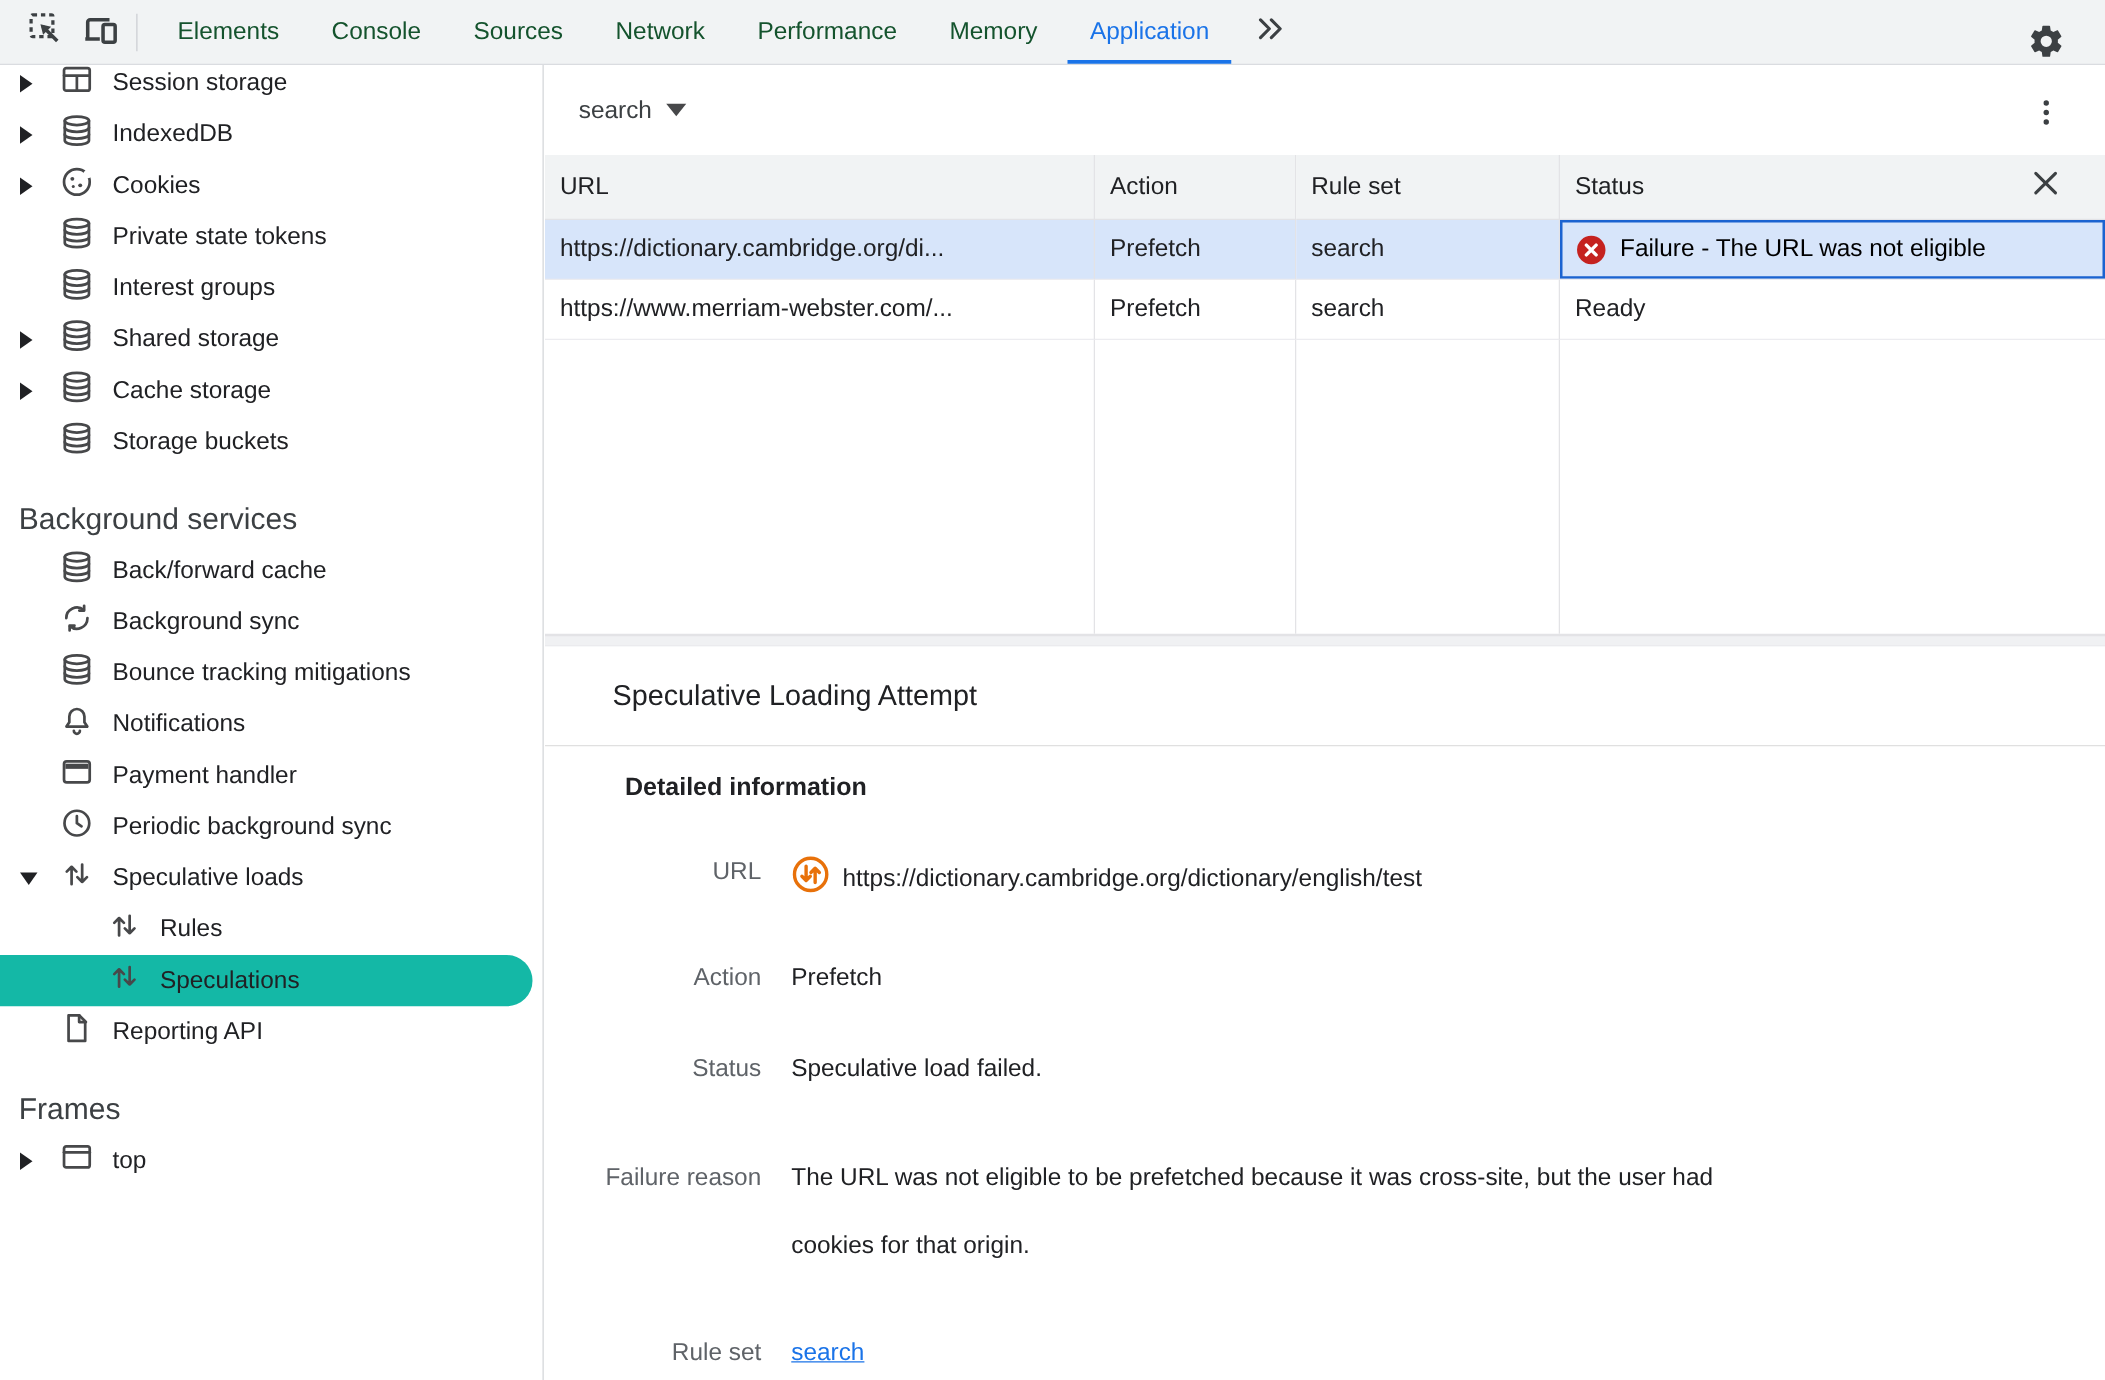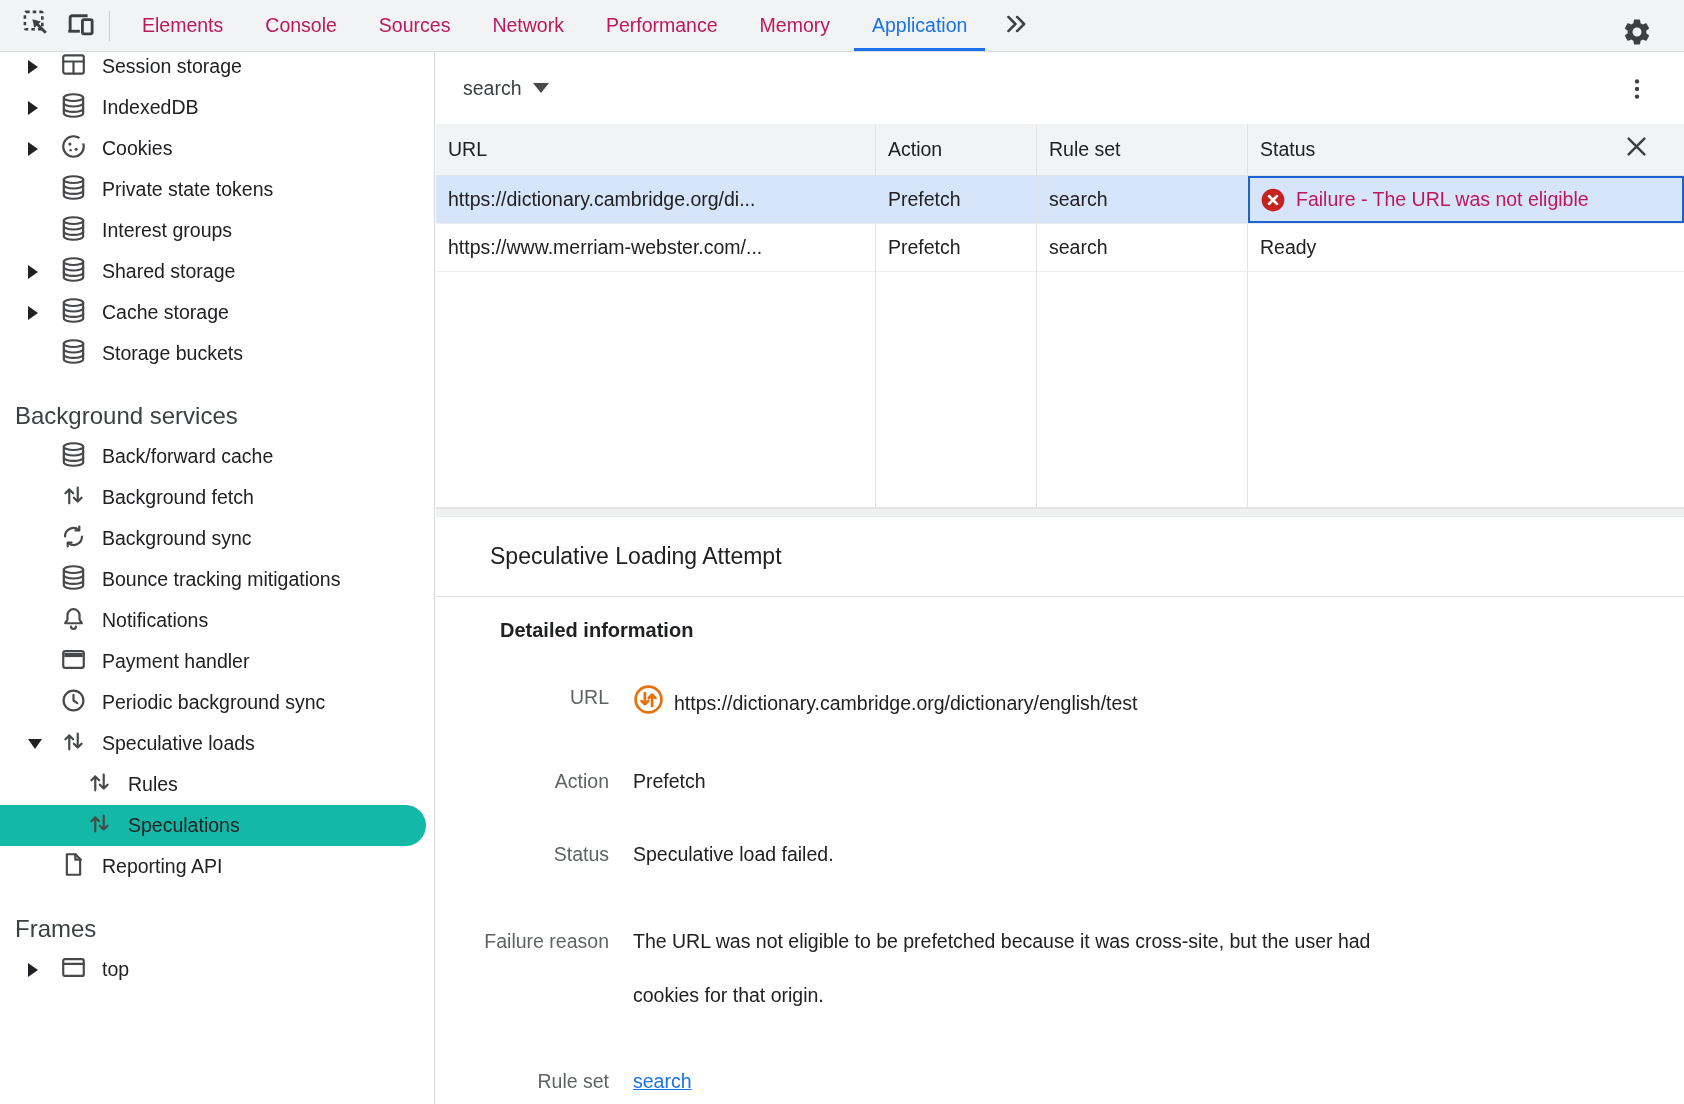--- a/index.html
+++ b/index.html
@@ -6,33 +6,33 @@
     font-family:"Liberation Sans",sans-serif;background:#fff;color:#202124;}
   *{box-sizing:border-box;}
 
   
   .tabbar{position:absolute;top:0;left:0;right:0;height:52px;background:#f1f3f4;
     border-bottom:1px solid #dadce0;display:flex;align-items:center;
     padding:0 10px 0 14px;z-index:9;}
   .icon-btn{width:44px;height:44px;display:flex;align-items:center;justify-content:center;cursor:pointer;flex:none;}
   .vdiv{width:1px;height:30px;background:#ccced2;margin:0 7px;flex:none;}
   .tabs{display:flex;height:100%;margin-left:4px;}
-  .tab{display:flex;align-items:center;padding:0 21px;font-size:19.5px;color:#be185d;
+  .tab{display:flex;align-items:center;padding:0 21px;font-size:19.5px;color:#14532d;
     position:relative;cursor:pointer;white-space:nowrap;}
   .tab.active{color:#1a73e8;}
   .tab.active::after{content:"";position:absolute;left:3px;right:3px;bottom:0;height:3px;background:#1a73e8;}
   .more-tabs{margin-left:8px;width:40px;height:44px;display:flex;align-items:center;justify-content:center;cursor:pointer;}
   .tb-right{margin-left:auto;display:flex;align-items:center;gap:13px;padding-right:4px;flex-direction:column;}
   .count-group{display:flex;align-items:center;gap:8px;font-size:19.5px;color:#202124;cursor:pointer;}
 
   
   .sidebar{position:absolute;top:52px;left:0;width:435px;bottom:0;background:#fff;
     border-right:1px solid #d4d6d9;overflow:hidden;}
   .side-list{margin-top:-6px;}
-  .srow{height:41px;display:flex;align-items:center;padding-left:28px;
+  .srow{height:41px;display:flex;align-items:center;padding-left:16px;
     font-size:19.5px;color:#202124;cursor:pointer;white-space:nowrap;}
   .srow .exp{width:30px;flex:none;display:flex;align-items:center;}
   .srow .ic{width:31px;height:31px;flex:none;margin-right:13px;display:flex;align-items:center;justify-content:center;}
   .srow.lvl2{padding-left:54px;}
   .srow.selected{background:#14b8a6;border-radius:0 22px 22px 0;margin-right:8px;text-align:center;}
   .shead{height:41px;display:flex;align-items:center;padding-left:15px;
     font-size:24px;color:#3c4043;margin-top:21px;white-space:nowrap;}
   .tri-r{width:0;height:0;border-top:7px solid transparent;border-bottom:7px solid transparent;border-left:10px solid #202124;}
   .tri-d{width:0;height:0;border-left:7px solid transparent;border-right:7px solid transparent;border-top:10px solid #202124;}
 
@@ -44,21 +44,21 @@
 
   .grid{display:grid;grid-template-columns:440px 161px 211px 1fr;
     grid-template-rows:52px 48px 48px 1fr;height:384px;border-bottom:1px solid #e3e3e6;font-size:19.5px;}
   .grid .r{display:contents;}
   .cell{display:flex;align-items:center;padding:0 12px;border-right:1px solid #e3e3e6;
     white-space:nowrap;overflow:hidden;}
   .cell.c3{border-right:none;}
   .th{background:#f1f3f4;border-bottom:1px solid #e3e3e6;cursor:pointer;}
   .td{border-bottom:1px solid #ececf0;}
   .sel{background:#d7e5fa;}
-  .status-fail{box-shadow:inset 0 0 0 2px #1b63d0;color:#be185d;gap:10px;}
+  .status-fail{box-shadow:inset 0 0 0 2px #1b63d0;color:#000000;gap:10px;}
   .fill{border-right:1px solid #e3e3e6;}
   .fill.c3{border-right:none;}
 
   .splitter{height:9px;background:#f0f1f3;border-top:1px solid #e3e3e6;border-bottom:1px solid #ebebee;cursor:row-resize;}
   .pane-title{height:80px;border-bottom:1px solid #e0e0e0;display:flex;align-items:center;
     padding-left:54px;font-size:23px;color:#202124;}
   .details{padding-top:22px;}
   .details h3{margin:0 0 0 64px;font-size:20px;font-weight:700;color:#202124;}
   .dl{margin-top:42px;display:grid;grid-template-columns:173px 1fr;column-gap:24px;row-gap:46px;align-items:start;}
   .dt{text-align:right;color:#5f6368;font-size:19.5px;line-height:27px;}
@@ -266,30 +266,20 @@
         <span class="exp"></span>
         <span class="ic">
           <span><svg width="29" height="29" viewBox="0 0 24 24" fill="none" stroke="#47484a" stroke-width="1.8" stroke-linecap="round" stroke-linejoin="round">
               <ellipse cx="12" cy="5.5" rx="8" ry="2.8"></ellipse>
               <path d="M4 5.5v13c0 1.55 3.58 2.8 8 2.8s8-1.25 8-2.8v-13"></path>
               <path d="M4 10c0 1.55 3.58 2.8 8 2.8s8-1.25 8-2.8"></path>
               <path d="M4 14.5c0 1.55 3.58 2.8 8 2.8s8-1.25 8-2.8"></path>
             </svg></span>
         </span>
         <span>Back/forward cache</span>
-      </div>
-      <div class="srow">
-        <span class="exp"></span>
-        <span class="ic">
-          <span><svg width="29" height="29" viewBox="0 0 24 24" fill="none" stroke="#47484a" stroke-width="1.8" stroke-linecap="round" stroke-linejoin="round">
-              <path d="M8.5 18.5V7M5.3 10.2l3.2-3.2 3.2 3.2"></path>
-              <path d="M15.5 5.5V17M12.3 13.8l3.2 3.2 3.2-3.2"></path>
-            </svg></span>
-        </span>
-        <span>Background fetch</span>
       </div>
       <div class="srow">
         <span class="exp"></span>
         <span class="ic">
           <span><svg width="29" height="29" viewBox="0 0 24 24" fill="none" stroke="#47484a" stroke-width="1.8" stroke-linecap="round" stroke-linejoin="round">
               <path d="M19 12a7 7 0 0 1-11.6 5.3"></path>
               <path d="M7.2 20.2V17h3.2"></path>
               <path d="M5 12a7 7 0 0 1 11.6-5.3"></path>
               <path d="M16.8 3.8V7h-3.2"></path>
             </svg></span>

